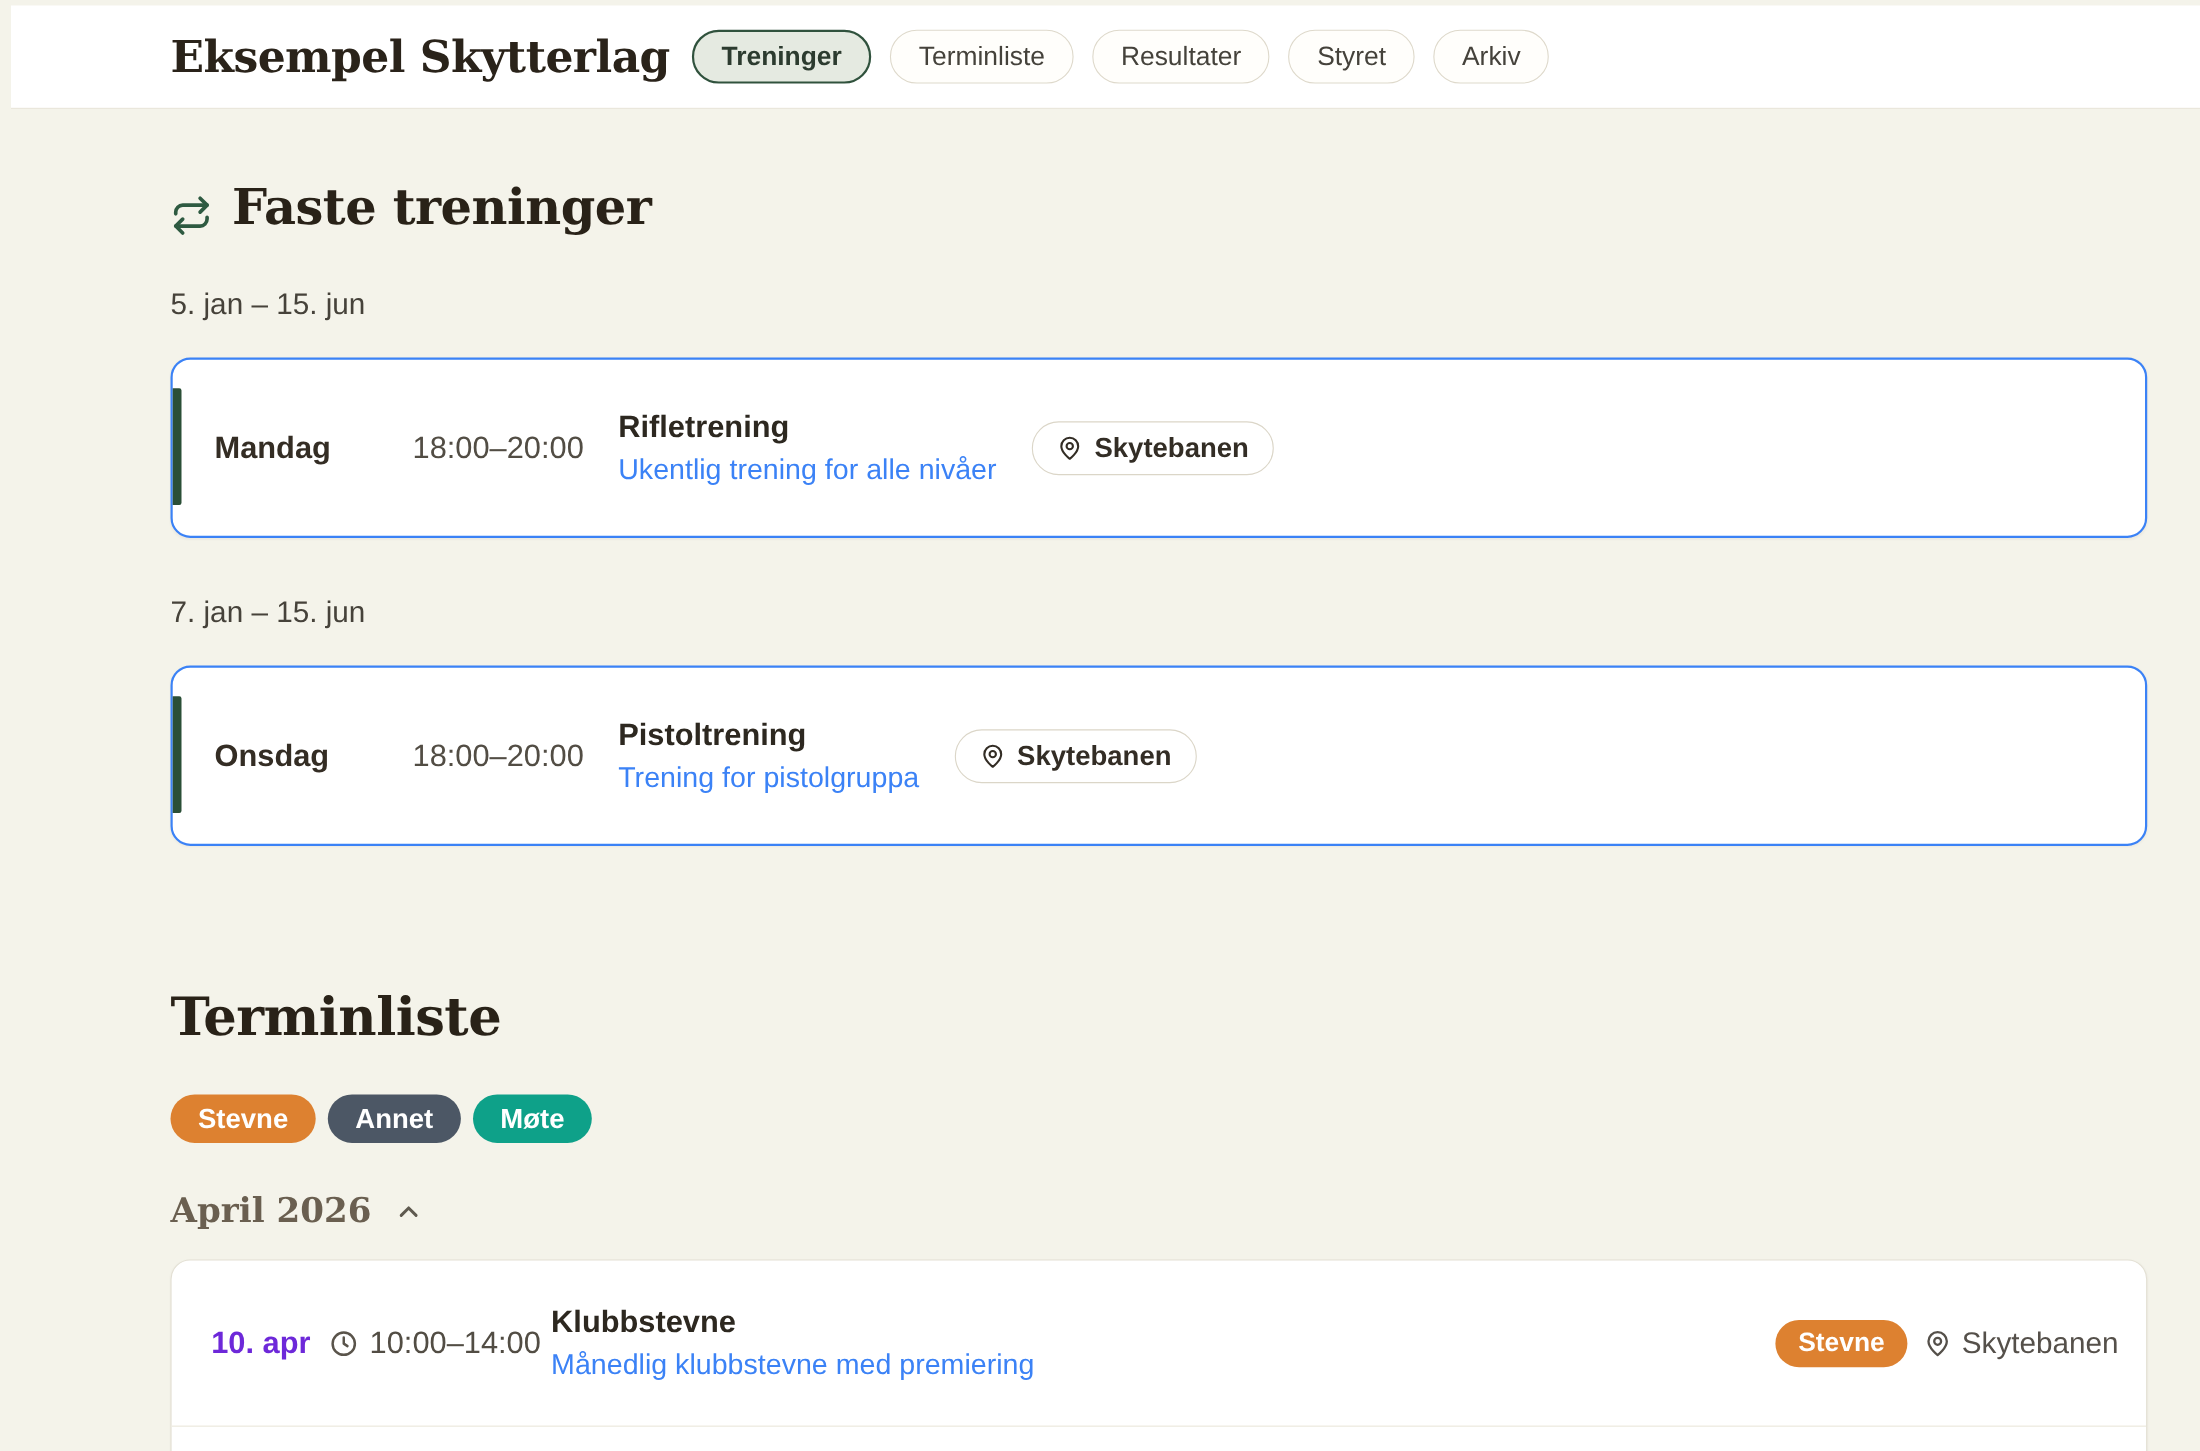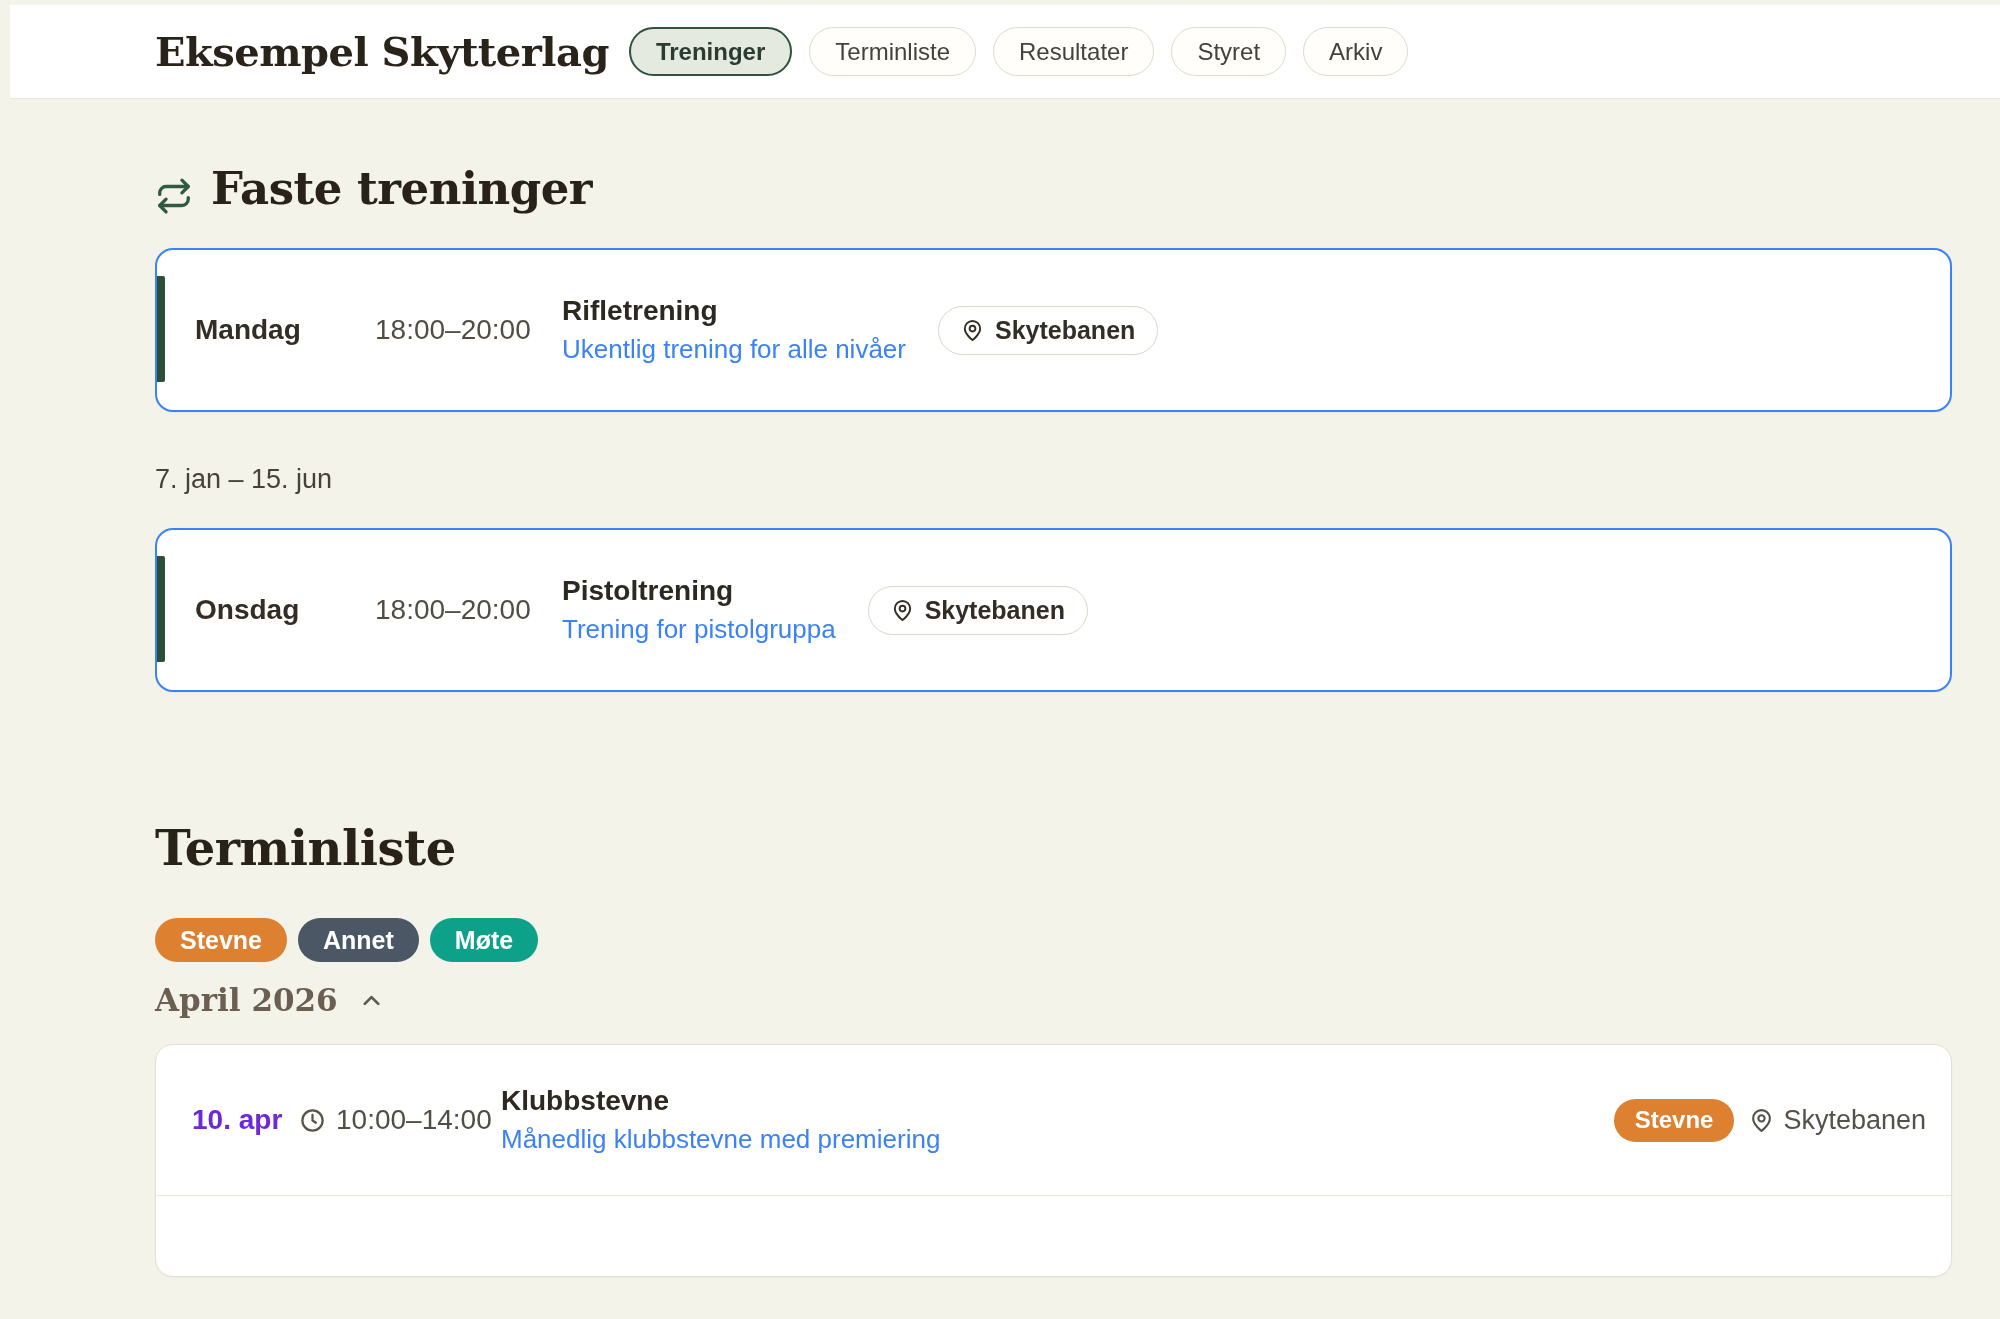--- a/index.html
+++ b/index.html
@@ -63,21 +63,21 @@
     white-space:nowrap;
   }
   
   .terminliste-heading { margin-top:128px; font-size:48px; }
   .legend { display:flex; align-items:center; gap:11px; margin-top:42px; }
   .legend-pill {
     display:inline-flex; align-items:center; justify-content:center;
     height:44px; padding:0 25px; border-radius:999px;
     font-size:25px; font-weight:600; color:#ffffff; white-space:nowrap;
   }
-  .month-row { display:flex; align-items:center; gap:20px; margin-top:20px; cursor:pointer; width:fit-content; }
+  .month-row { display:flex; align-items:center; gap:20px; margin-top:44px; cursor:pointer; width:fit-content; }
   .month-label {
     font-family:"DejaVu Serif","Liberation Serif",serif;
     font-weight:700; font-size:31px; color:#6a5f50;
   }
   .events-card {
     margin-top:26px; background:#ffffff; border:1px solid #e3e0d4;
     border-radius:18px; overflow:hidden;
     box-shadow:0 1px 2px rgba(40,35,20,0.04);
   }
   .event-row {
@@ -120,20 +120,21 @@
         <svg width="38" height="38" viewBox="0 0 24 24" fill="none" stroke="#2e5a41" stroke-width="2.1" stroke-linecap="round" stroke-linejoin="round">
           <path d="m17 2 4 4-4 4"></path>
             <path d="M3 11v-1a4 4 0 0 1 4-4h14"></path>
           <path d="m7 22-4-4 4-4"></path>
             <path d="M21 13v1a4 4 0 0 1-4 4H3"></path>
         </svg>
       </span>
       <h2>Faste treninger</h2>
     </div>
 
+    <div class="period-label">5. jan – 15. jun</div>
 
     <div class="training-card">
       <span class="accent-bar"></span>
       <div class="col-day">Mandag</div>
       <div class="col-time">18:00–20:00</div>
       <div class="titleblock">
         <div class="event-title">Rifletrening</div>
         <div class="event-desc">Ukentlig trening for alle nivåer</div>
       </div>
       <span class="loc-badge">

